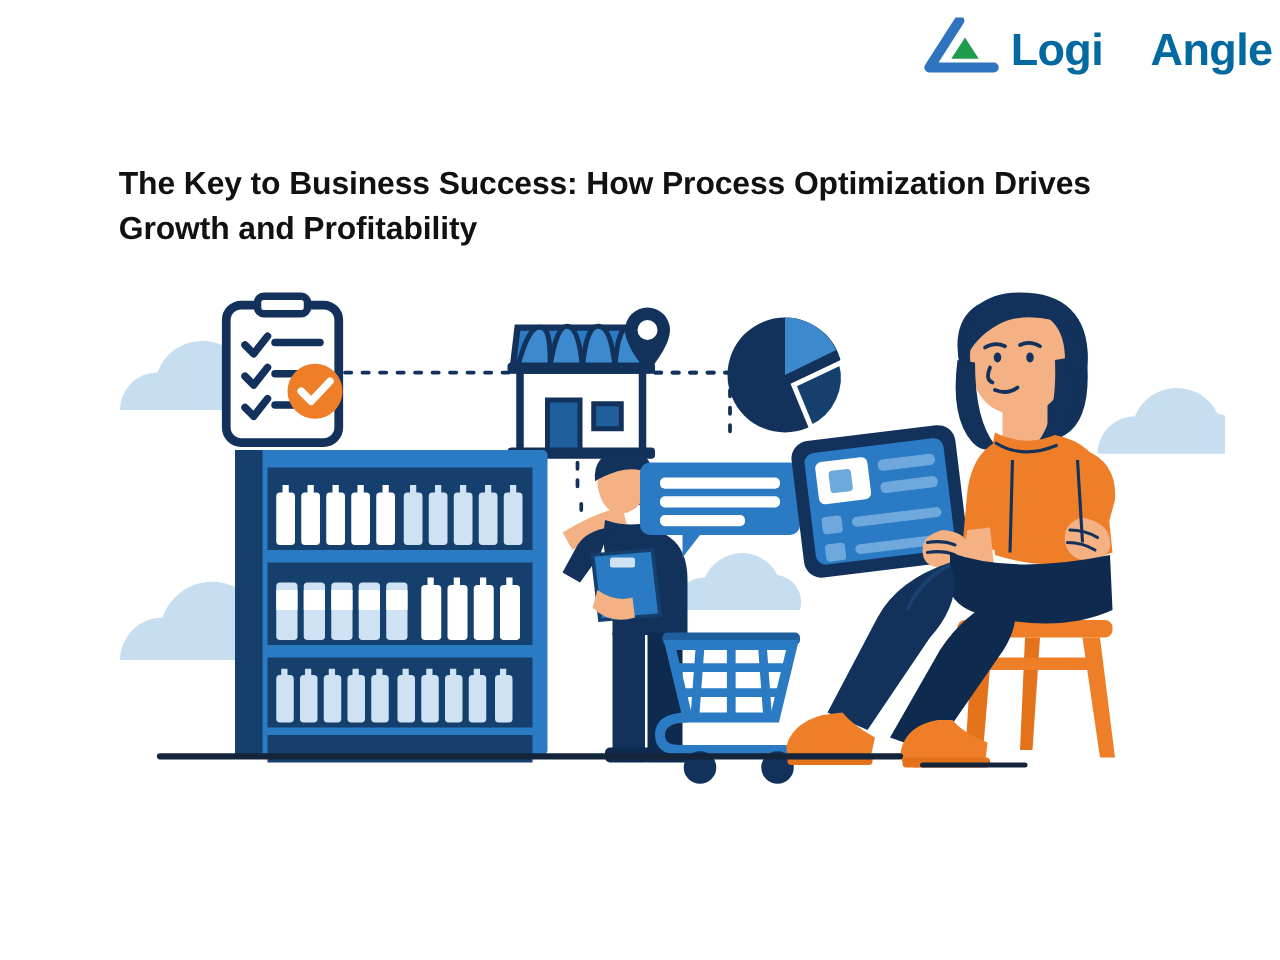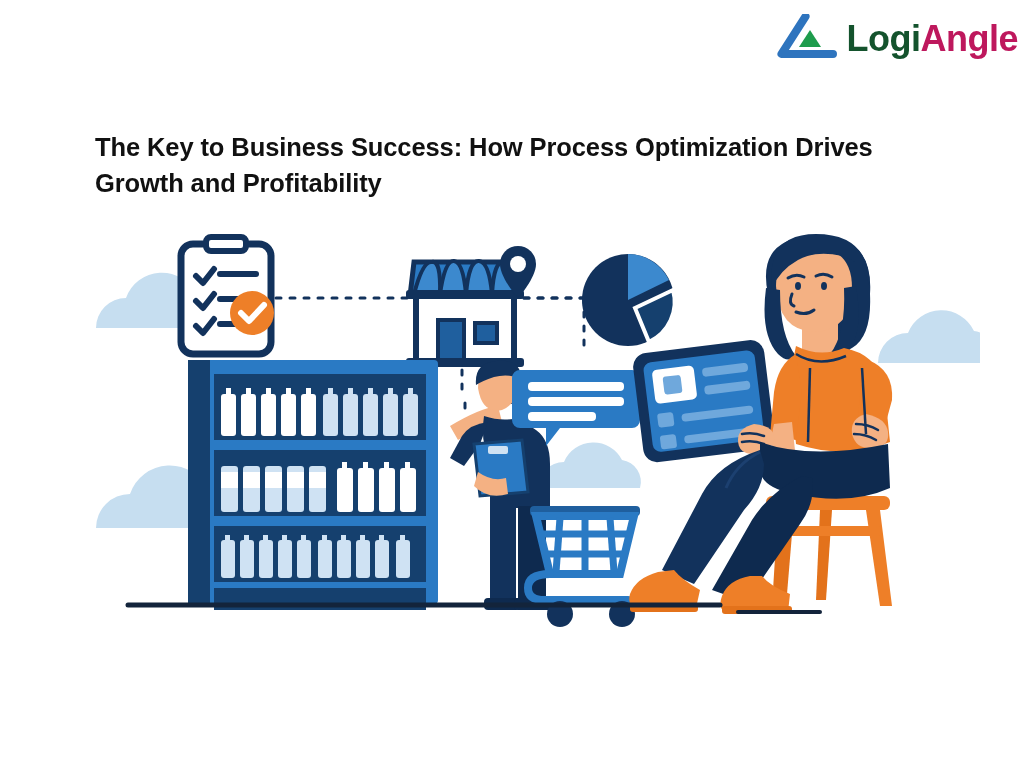--- a/index.html
+++ b/index.html
@@ -25,22 +25,22 @@
     gap: 6px;
   }
   #brand-logo .logo-mark { display: block; }
   #brand-logo .logo-word {
     font-size: 36px;
     font-weight: bold;
     letter-spacing: -0.5px;
     line-height: 1;
     white-space: nowrap;
   }
-  .word-logi { color: #14532d; }
-  .word-angle { color: #be185d; }
+  .word-logi { color: #0369a1; }
+  .word-angle { color: #0369a1; padding-left: 38px; }
 
   
   #page-title {
     position: absolute;
     top: 112px;
     left: 95px;
     width: 860px;
     font-size: 25.5px;
     font-weight: bold;
     line-height: 1.42;

